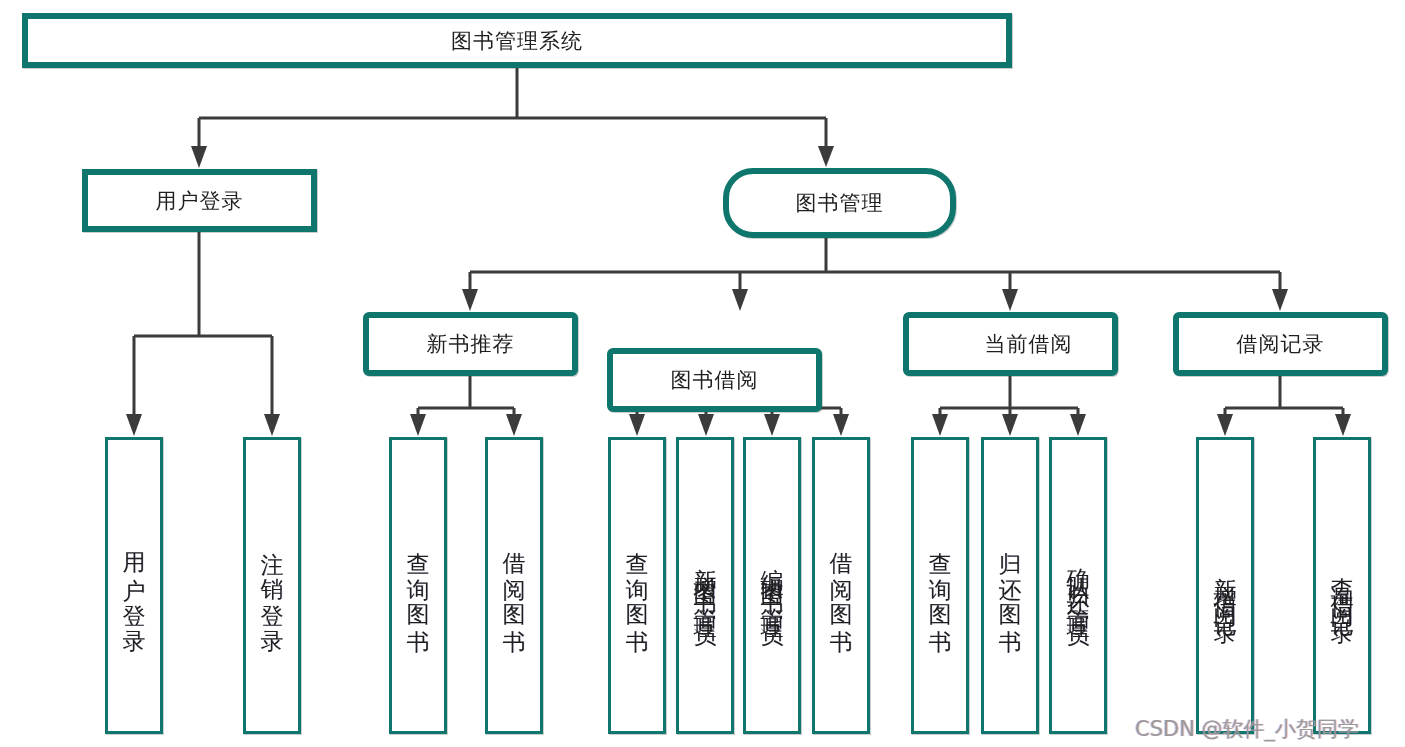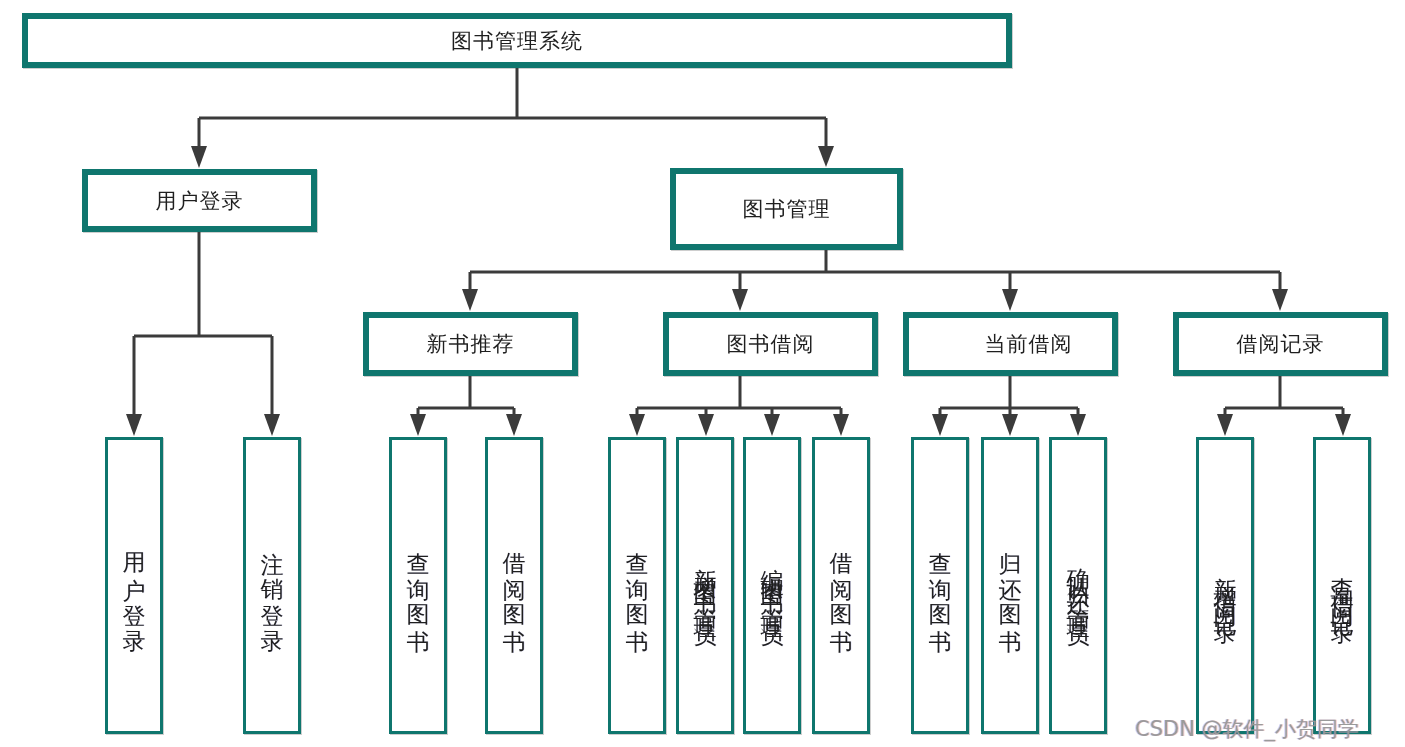--- a/index.html
+++ b/index.html
@@ -34,24 +34,24 @@
     color: #1f1f1f;
     box-shadow: 1px 1px 0 rgba(60,60,60,0.25);
   }
   .node .hlabel {
     font-size: 21px;
     letter-spacing: 1px;
     white-space: nowrap;
   }
   .root-box   { left: 22px;  top: 13px;  width: 990px; height: 55px; }
   .lvl2-a     { left: 82px;  top: 169px; width: 235px; height: 63px; }
-  .lvl2-b     { left: 670px; top: 168px; width: 233px; height: 82px; }
-  .lvl3       { top: 312px; width: 215px; height: 64px; }
+  .lvl2-b     { left: 723px; top: 168px; width: 233px; height: 70px; border-radius: 30px; }
+  .lvl3       { top: 312px; width: 215px; height: 64px; border-radius: 6px; }
   .lvl3-a { left: 363px; }
-  .lvl3-b { left: 663px; }
+  .lvl3-b { left: 607px; margin-top: 36px; }
   .lvl3-c { left: 903px; padding-left: 36px; }
   .lvl3-d { left: 1173px; }
   .leaf {
     top: 437px;
     width: 58px;
     height: 297px;
     border-width: 3px;
   }
   .vlabel {
     writing-mode: vertical-rl;

